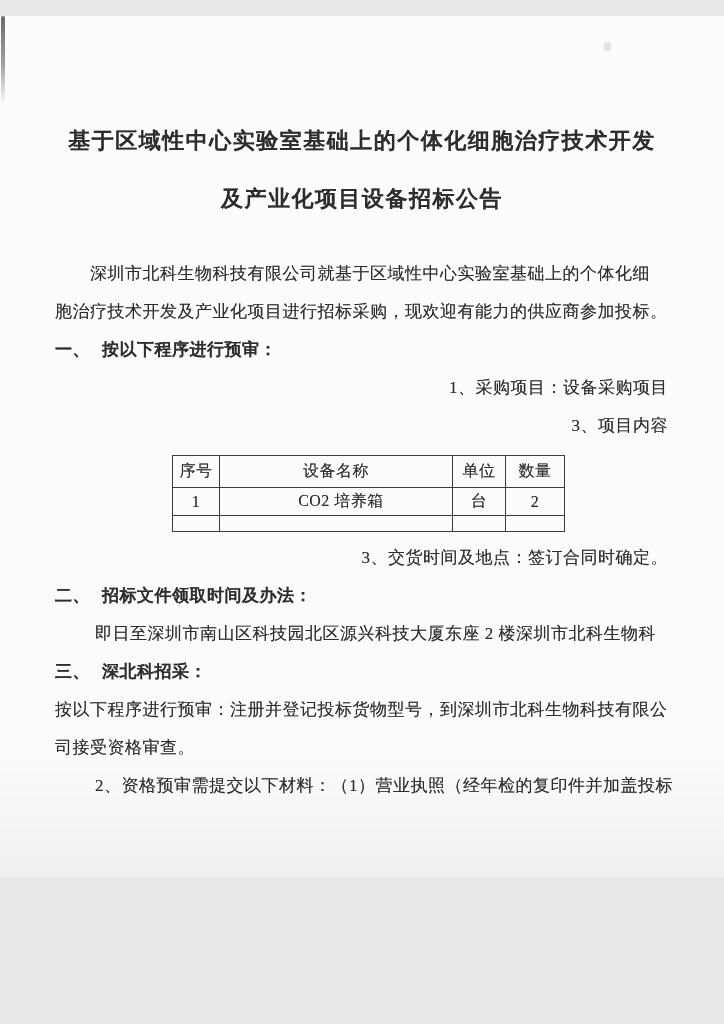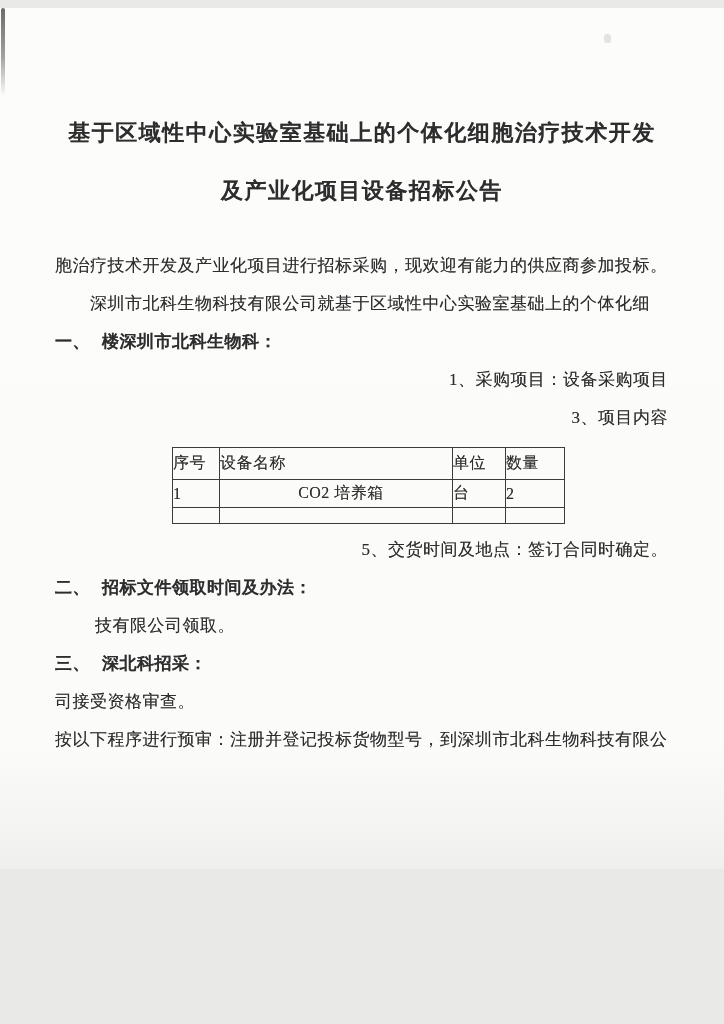--- a/index.html
+++ b/index.html
@@ -1,19 +1,19 @@
 <!DOCTYPE html>
 <html><head>
 <meta charset="utf-8">
 <style>
   html,body { margin:0; padding:0; background:#e9e9e7; }
   .page {
     position:relative;
     width:724px; height:861px;
-    margin:8px auto;
+    margin:16px auto;
     overflow:hidden;
     background:linear-gradient(180deg,#fcfcfb 0%, #fbfbfa 86%, #f4f4f2 95%, #efefed 100%);
     font-family:"Liberation Serif","DejaVu Serif",serif;
     color:#2d2d2d;
     text-shadow:0 0 0.6px rgba(60,60,60,0.55);
   }
   .corner-smudge {
     position:absolute; left:1px; top:0; width:4px; height:88px;
     background:linear-gradient(180deg,#474747 0%, #8a8a8a 55%, rgba(160,160,160,0) 100%);
     border-radius:2px; opacity:.8;
@@ -42,20 +42,21 @@
   .sec-heading { font-weight:bold; }
   .sec-num { display:inline-block; margin-right:12px; }
   table.equip-table {
     border-collapse:collapse;
     margin:10px 0 7px 117px;
     font-size:16px;
     letter-spacing:0.5px;
   }
   .equip-table td {
     border:1.5px solid #3c3c3c;
+    text-align:center;
     padding:0;
     vertical-align:middle;
   }
   .equip-table tr.hdr td    { height:31px; }
   .equip-table tr.data td   { height:27px; }
   .equip-table tr.empty td  { height:15px; }
   .equip-table .c-seq  { width:46px; }
   .equip-table .c-name { width:222px; }
   .equip-table .c-unit { width:52px;font-family:Liberation Mono, monospace; }
   .equip-table .c-qty  { width:58px; }
@@ -69,26 +70,26 @@
   <div class="speck"></div>
 
   <div class="title-block">
     <div class="title-line">基于区域性中心实验室基础上的个体化细胞治疗技术开发</div>
     <div class="title-line">及产业化项目设备招标公告</div>
   </div>
 
   <div class="body-block">
 
     <div>
+      <div class="line indent-first">深圳市北科生物科技有限公司就基于区域性中心实验室基础上的个体化细</div>
       <div class="line">胞治疗技术开发及产业化项目进行招标采购，现欢迎有能力的供应商参加投标。</div>
-      <div class="line indent-first">深圳市北科生物科技有限公司就基于区域性中心实验室基础上的个体化细</div>
     </div>
 
     <div class="line sec-heading">
-      <span class="sec-num">一、</span><span>楼深圳市北科生物科：</span>
+      <span class="sec-num">一、</span><span>按以下程序进行预审：</span>
     </div>
 
     <div class="line indent-sub">1、采购项目：设备采购项目</div>
     <div class="line indent-sub">3、项目内容</div>
 
     <table class="equip-table">
       <tbody>
           <tr class="hdr">
         <td class="c-seq">序号</td>
         <td class="c-name">设备名称</td>
@@ -103,34 +104,35 @@
       </tr>
       <tr class="empty">
         <td class="c-seq"></td>
         <td class="c-name"></td>
         <td class="c-unit"></td>
         <td class="c-qty"></td>
       </tr>
     </tbody>
       </table>
 
-    <div class="line indent-sub">5、交货时间及地点：签订合同时确定。</div>
+    <div class="line indent-sub">3、交货时间及地点：签订合同时确定。</div>
 
     <div class="line sec-heading">
       <span class="sec-num">二、</span><span>招标文件领取时间及办法：</span>
     </div>
 
     <div>
-      <div class="line indent-block">技有限公司领取。</div>
+      <div class="line indent-block">即日至深圳市南山区科技园北区源兴科技大厦东座 2 楼深圳市北科生物科</div>
     </div>
 
     <div class="line sec-heading">
       <span class="sec-num">三、</span><span>深北科招采：</span>
     </div>
 
     <div>
+      <div class="line">按以下程序进行预审：注册并登记投标货物型号，到深圳市北科生物科技有限公</div>
       <div class="line">司接受资格审查。</div>
-      <div class="line">按以下程序进行预审：注册并登记投标货物型号，到深圳市北科生物科技有限公</div>
     </div>
 
+    <div class="line indent-block">2、资格预审需提交以下材料：（1）营业执照（经年检的复印件并加盖投标</div>
 
   </div>
 </div>
 
 </body></html>

